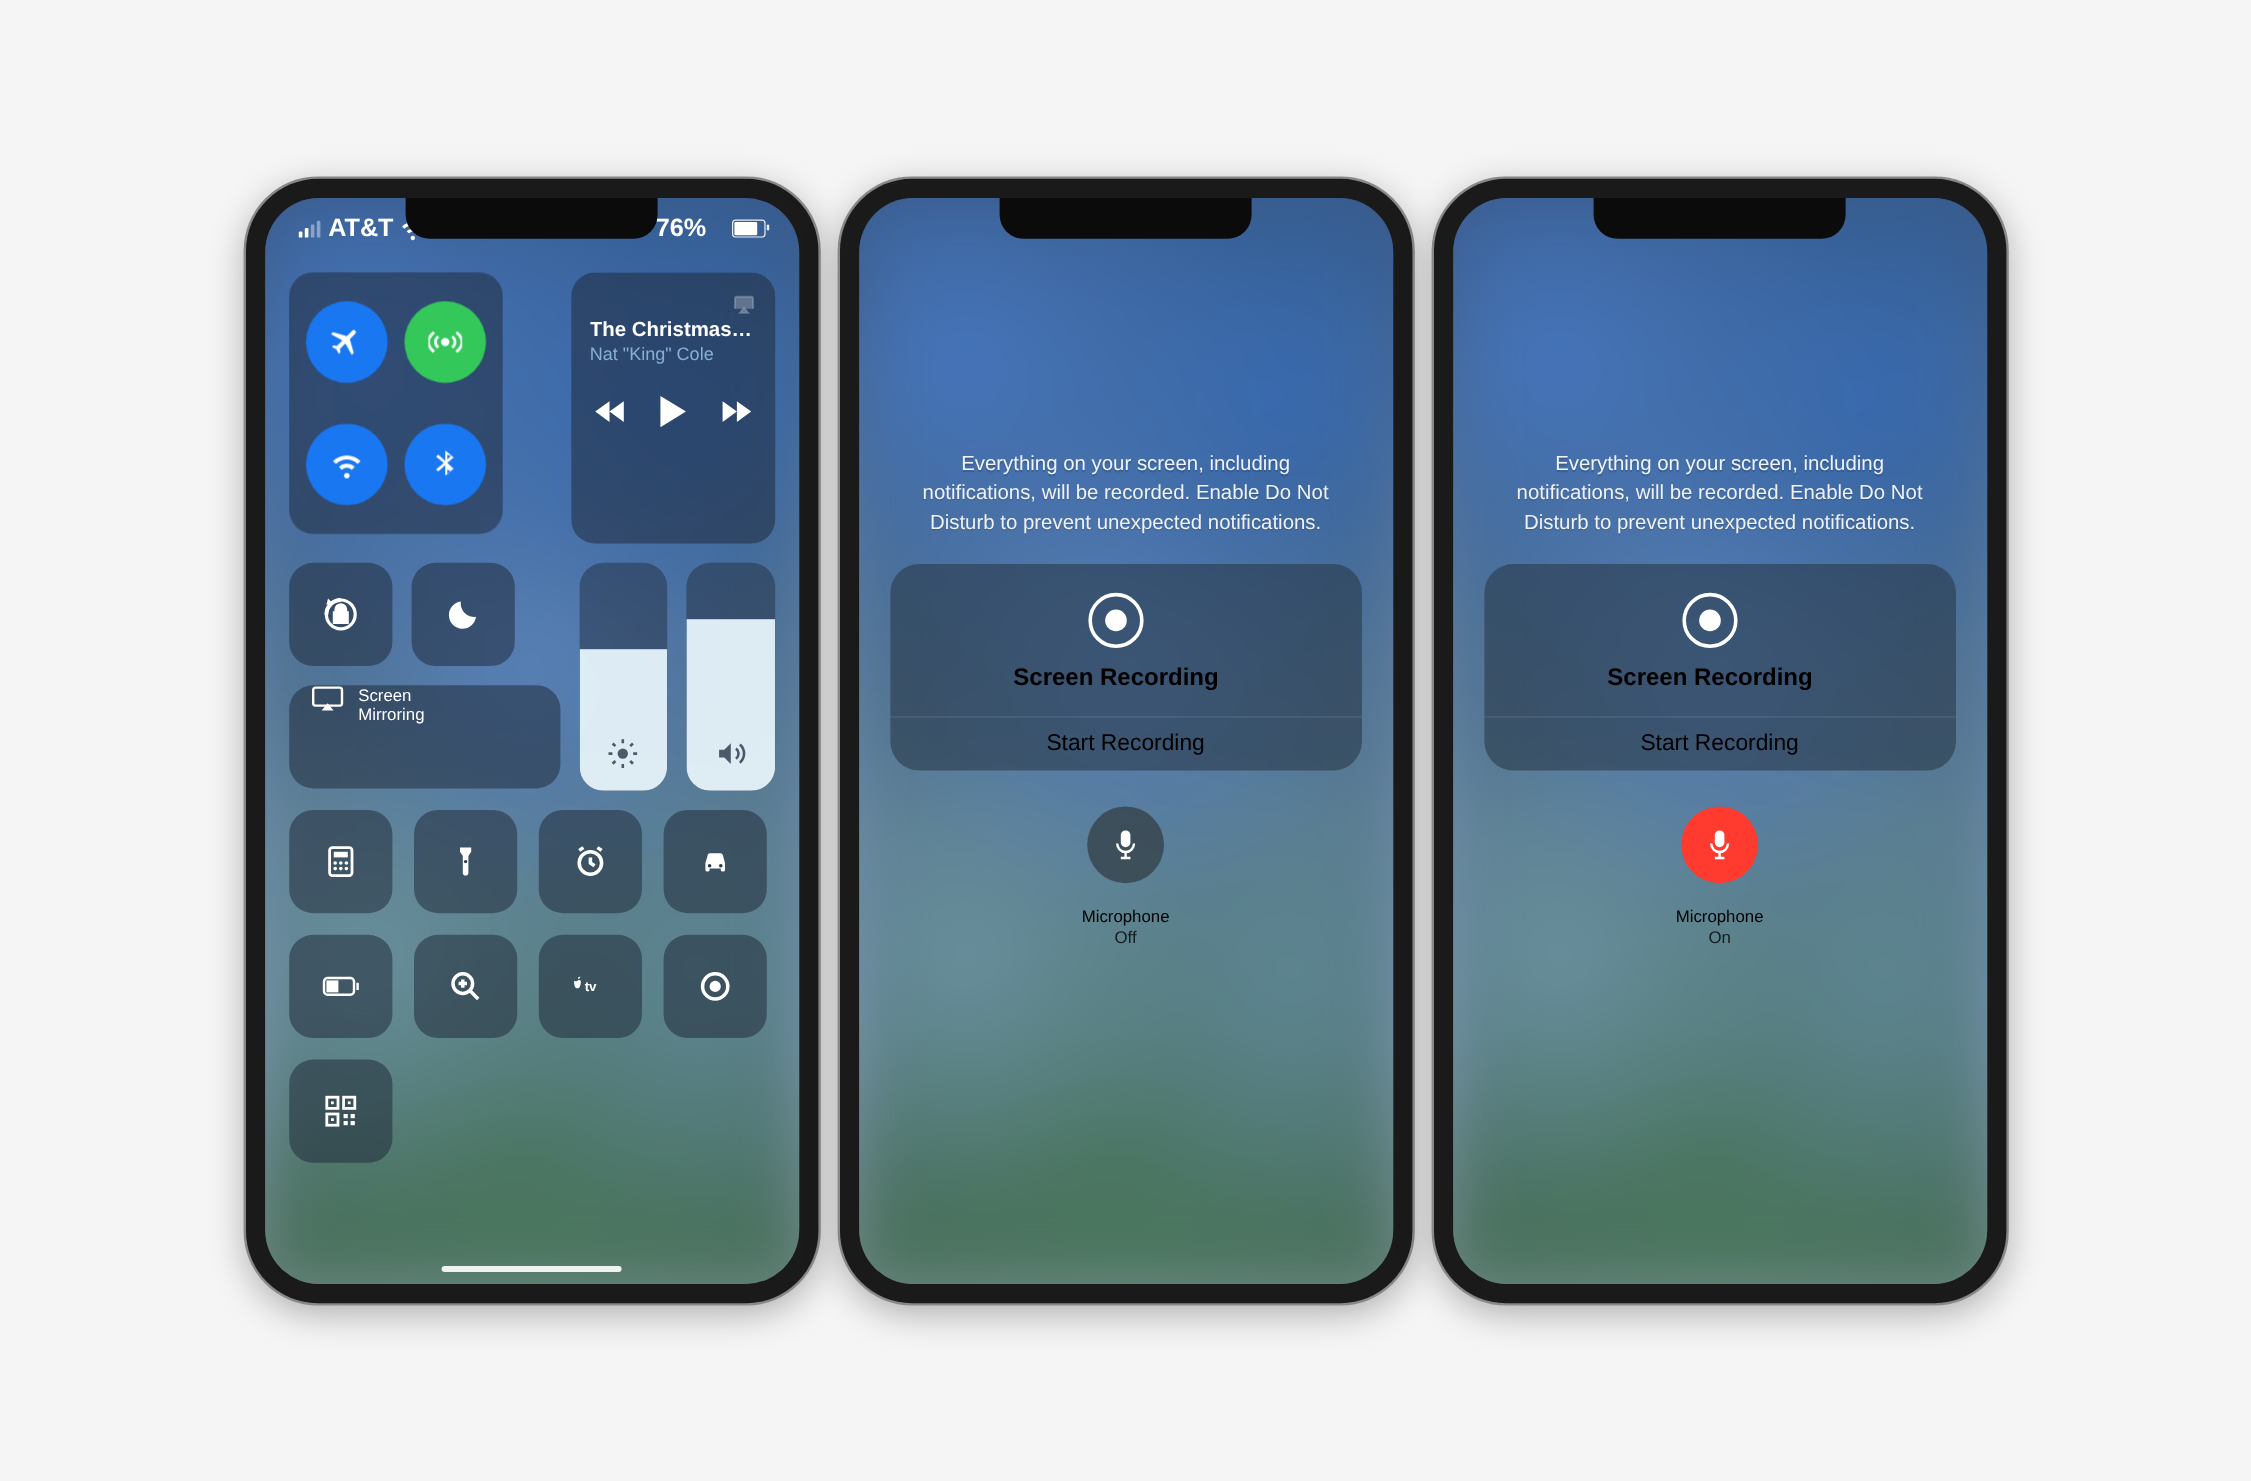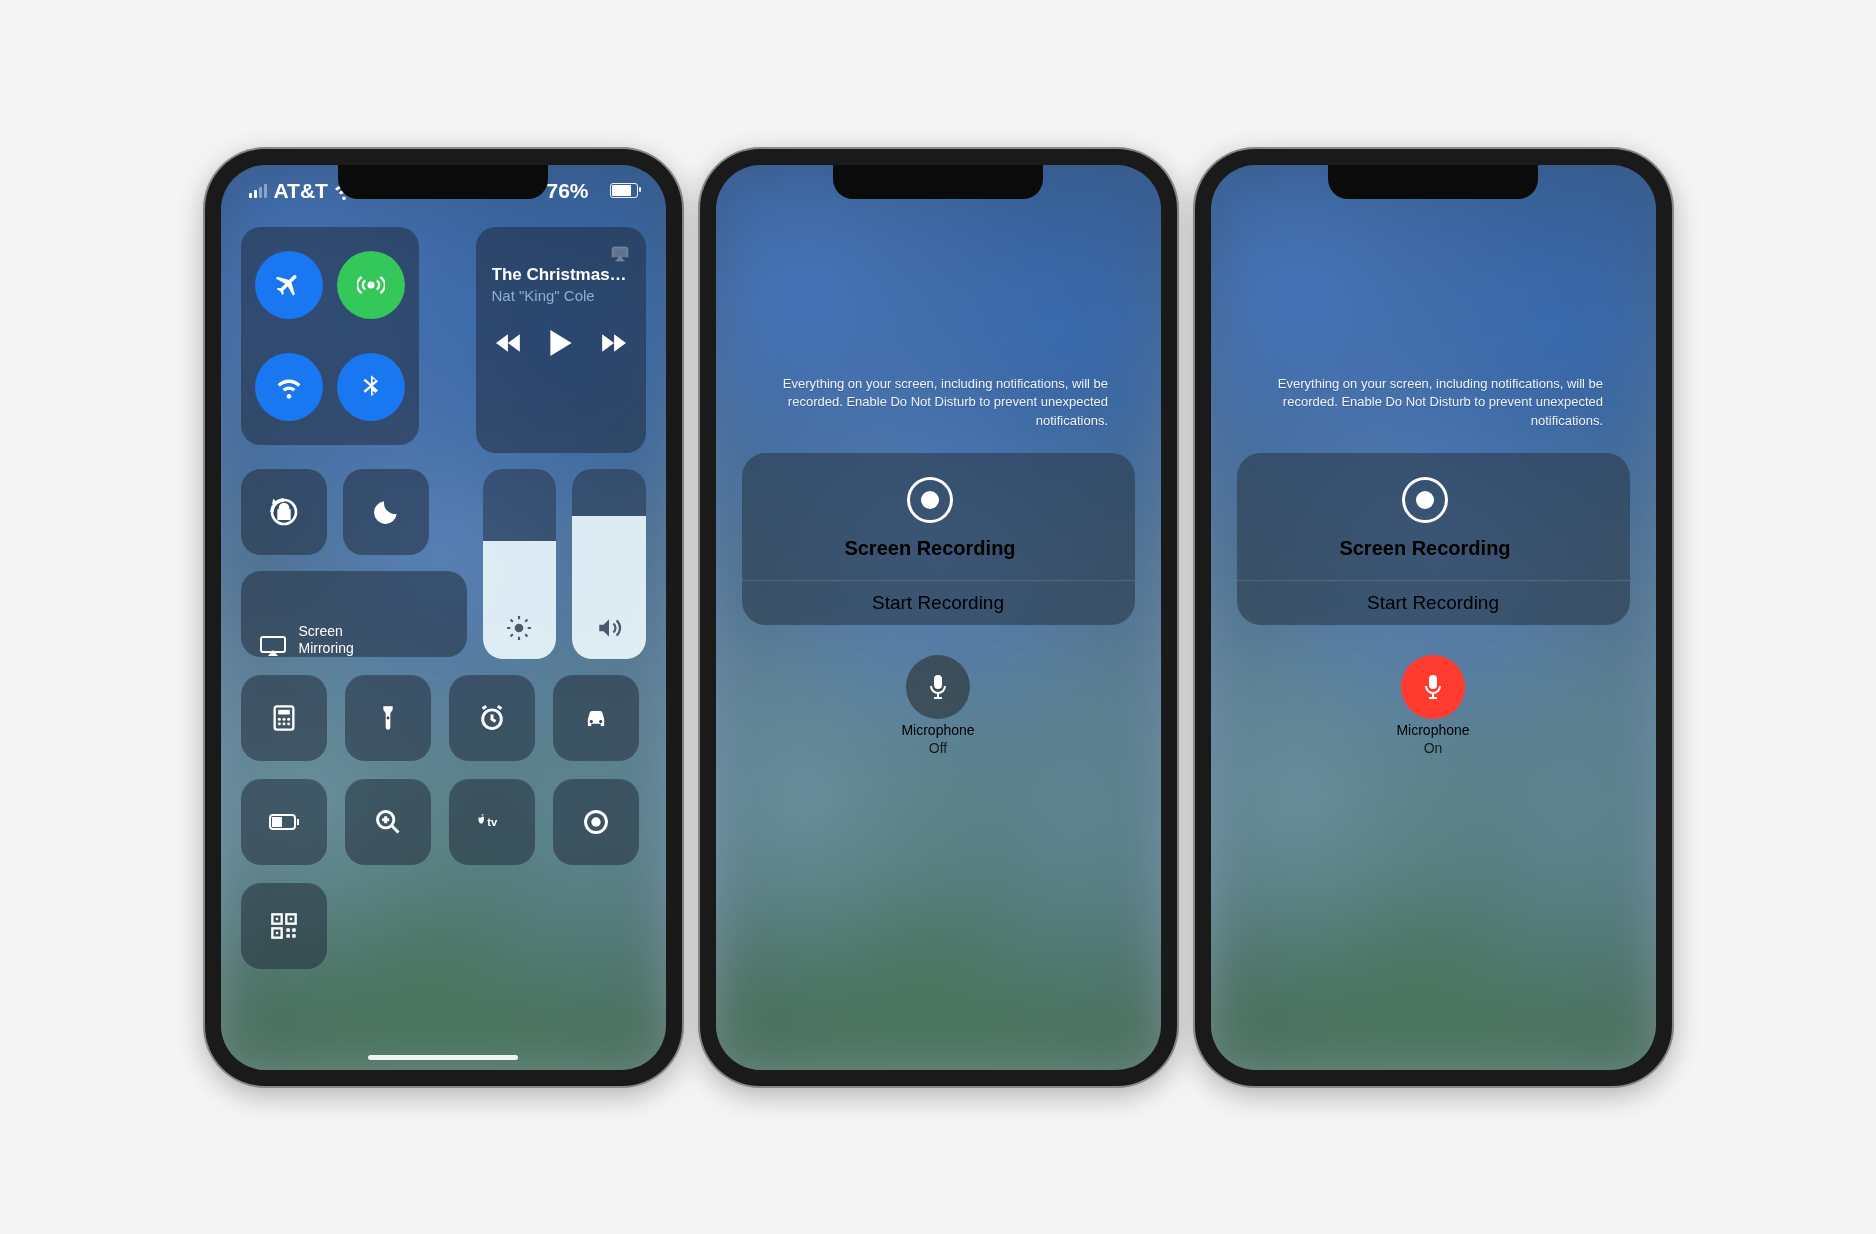--- a/index.html
+++ b/index.html
@@ -127,21 +127,21 @@
 .small-col { display: flex; flex-direction: column; gap: 16px; }
 .btn-sq {
   width: 86px; height: 86px; border-radius: 20px;
   background: rgba(30,40,55,0.52);
   display: flex; align-items: center; justify-content: center;
   color: white;
 }
 .screen-mirror {
   width: 190px; height: 86px; border-radius: 20px;
   background: rgba(30,40,55,0.52);
-  display: flex; align-items: flex-end; gap: 12px;
+  display: flex; align-items: flex-start; gap: 12px;
   padding: 0 18px;
 }
 .sm-label { font-size: 14px; line-height: 1.2; font-weight: 500; }
 
 .slider {
   width: 86px; height: 190px; border-radius: 20px;
   background: rgba(30,40,55,0.45);
   position: relative; overflow: hidden;
 }
 .slider-fill {
@@ -160,21 +160,21 @@
 }
 
 .home-indicator {
   position: absolute; bottom: 10px; left: 50%; transform: translateX(-50%);
   width: 150px; height: 5px; background: rgba(255,255,255,0.9); border-radius: 3px;
 }
 
 
 .sr-panel { position: absolute; inset: 0; display: flex; flex-direction: column; align-items: center; padding: 0 26px; }
 .sr-disclaimer {
-  text-align: right; font-size: 13px; line-height: 1.45; color: rgba(255,255,255,0.92);
+  text-align: center; font-size: 17px; line-height: 1.45; color: rgba(255,255,255,0.92);
   margin-top: 210px; max-width: 340px;
   text-shadow: 0 1px 1px rgba(0,0,0,0.2);
 }
 .sr-card {
   width: 100%;
   background: rgba(40,55,70,0.58);
   border-radius: 24px;
   margin-top: 22px;
   overflow: hidden;
 }
@@ -194,21 +194,21 @@
   border-top: 1px solid rgba(255,255,255,0.14);
   text-align: center; padding: 11px 0; font-size: 19px; font-weight: 400;
 }
 .mic-btn {
   width: 64px; height: 64px; border-radius: 50%;
   margin-top: 30px;
   display: flex; align-items: center; justify-content: center;
 }
 .mic-off { background: rgba(50,60,65,0.72); color: white; }
 .mic-on { background: #ff3b30; color: white; }
-.mic-label { font-size: 14px; margin-top: 3px; text-align: center; font-weight: 500; }
+.mic-label { font-size: 14px; margin-top: 19px; text-align: center; font-weight: 500; }
 .mic-state { font-size: 14px; opacity: 0.8; margin-top: 2px; text-align: center; }
 
 
 .ic { width: 28px; height: 28px; }
 .ic-sm { width: 22px; height: 22px; }
 .ic-md { width: 32px; height: 32px; }
 </style>
 </head>
 <body>
 

